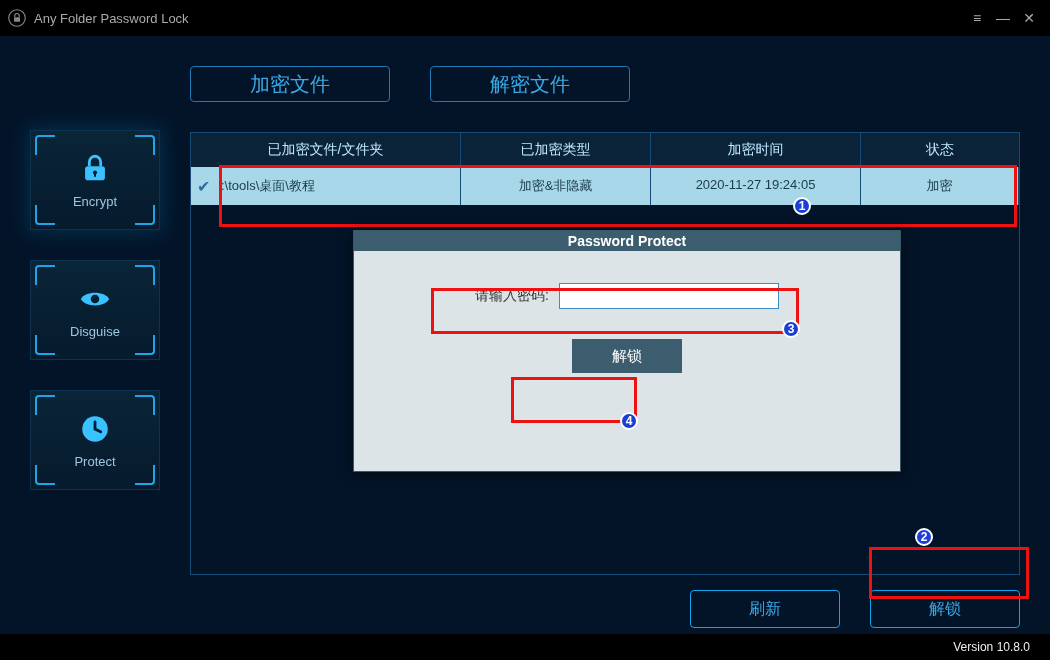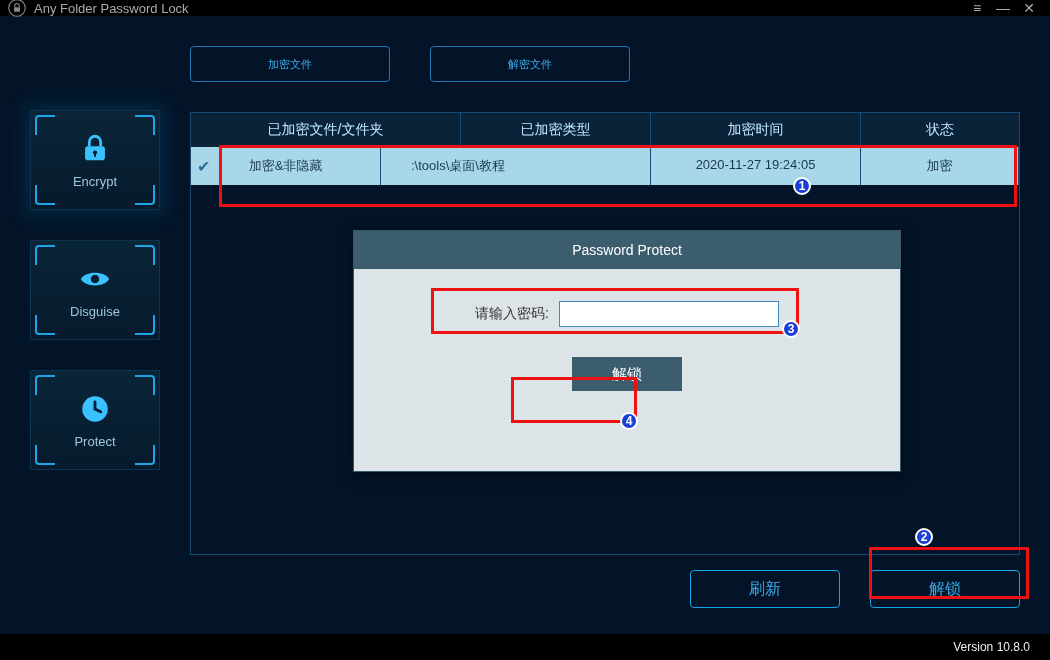--- a/index.html
+++ b/index.html
@@ -7,21 +7,21 @@
     width: 1050px; height: 660px;
     background: #031428;
     font-family: "Microsoft YaHei", Arial, sans-serif;
     color: #c5d9e8;
     position: relative;
     overflow: hidden;
   }
 
   
   .titlebar {
-    height: 16px; background: #000;
+    height: 36px; background: #000;
     display: flex; align-items: center; padding: 0 8px;
     color: #aaa; font-size: 13px;
   }
   .titlebar .app-icon { width: 18px; height: 18px; margin-right: 8px; }
   .titlebar .spacer { flex: 1; }
   .titlebar .win-btn { width: 26px; text-align: center; cursor: pointer; font-size: 14px; }
 
   
   .main {
     display: flex; padding: 30px 30px 10px 30px; gap: 30px;
@@ -47,21 +47,21 @@
   .side-btn .lbl { font-size: 13px; color: #9fc5df; }
   .side-icon { width: 34px; height: 34px; }
 
   
   .content { flex: 1; display: flex; flex-direction: column; }
   .top-btns { display: flex; gap: 40px; }
   .outline-btn {
     width: 200px; height: 36px;
     border: 1px solid #1e79b5; border-radius: 4px;
     display: flex; align-items: center; justify-content: center;
-    color: #3aa9e6; font-size: 11px; background: transparent; cursor: pointer;
+    color: #3aa9e6; font-size: 20px; background: transparent; cursor: pointer;
   }
 
   .table-wrap {
     margin-top: 30px;
     border: 1px solid #154c75;
     flex: 1;
   }
   .thead { display: flex; background: #0a2338; color: #bfe6ff; font-size: 14px;}
   .th, .td { border-right: 1px solid #154c75; padding: 8px 10px; text-align: center; }
   .th:last-child, .td:last-child { border-right: none; }
@@ -86,22 +86,22 @@
   }
 
   
   .dialog {
     position: absolute; left: 353px; top: 230px; width: 548px; height: 242px;
     background: #dde4e8;
     border: 1px solid #3a5766;
     box-shadow: 0 3px 12px rgba(0,0,0,0.5);
   }
   .dialog-title {
-    background: #3c5d6e; color: #fff; font-size: 14px; font-weight: normal;
-    text-align: center; padding: 11px 0;
+    background: #3c5d6e; color: #fff; font-size: 14px; font-weight: bold;
+    text-align: center; padding: 2px 0;
   }
   .dialog-body { padding: 32px 20px; display: flex; flex-direction: column; align-items: center; gap: 30px;}
   .dlg-row { display: flex; align-items: center; gap: 10px; width: 420px; justify-content: center; position: relative;}
   .dlg-label { font-size: 14px; color: #333; }
   .dlg-input { width: 220px; height: 26px; border: 1px solid #3f8cc0; background: #fff; padding: 0 6px;}
   .dlg-btns { display: flex; gap: 40px; }
   .dlg-btn {
     width: 110px; height: 34px; background: #3c5d6e; color: #fff;
     border: none; font-size: 15px; cursor: pointer;
   }
@@ -197,22 +197,22 @@
 
     <div class="table-wrap">
       <div class="thead">
         <div class="th col1">已加密文件/文件夹</div>
         <div class="th col2">已加密类型</div>
         <div class="th col3">加密时间</div>
         <div class="th col4">状态</div>
       </div>
       <div class="trow">
         <span class="rowcheck">✔</span>
+        <div class="td col1">:\tools\桌面\教程</div>
         <div class="td col2">加密&amp;非隐藏</div>
-        <div class="td col1">:\tools\桌面\教程</div>
         <div class="td col3">2020-11-27 19:24:05</div>
         <div class="td col4">加密</div>
         <div class="red-highlight-row"></div>
         <div class="num-badge" style="right:208px; bottom:-10px;">1</div>
       </div>
     </div>
 
     <div class="bottom-btns">
       <button class="bottom-btn">刷新</button>
       <button class="bottom-btn">解锁</button>

